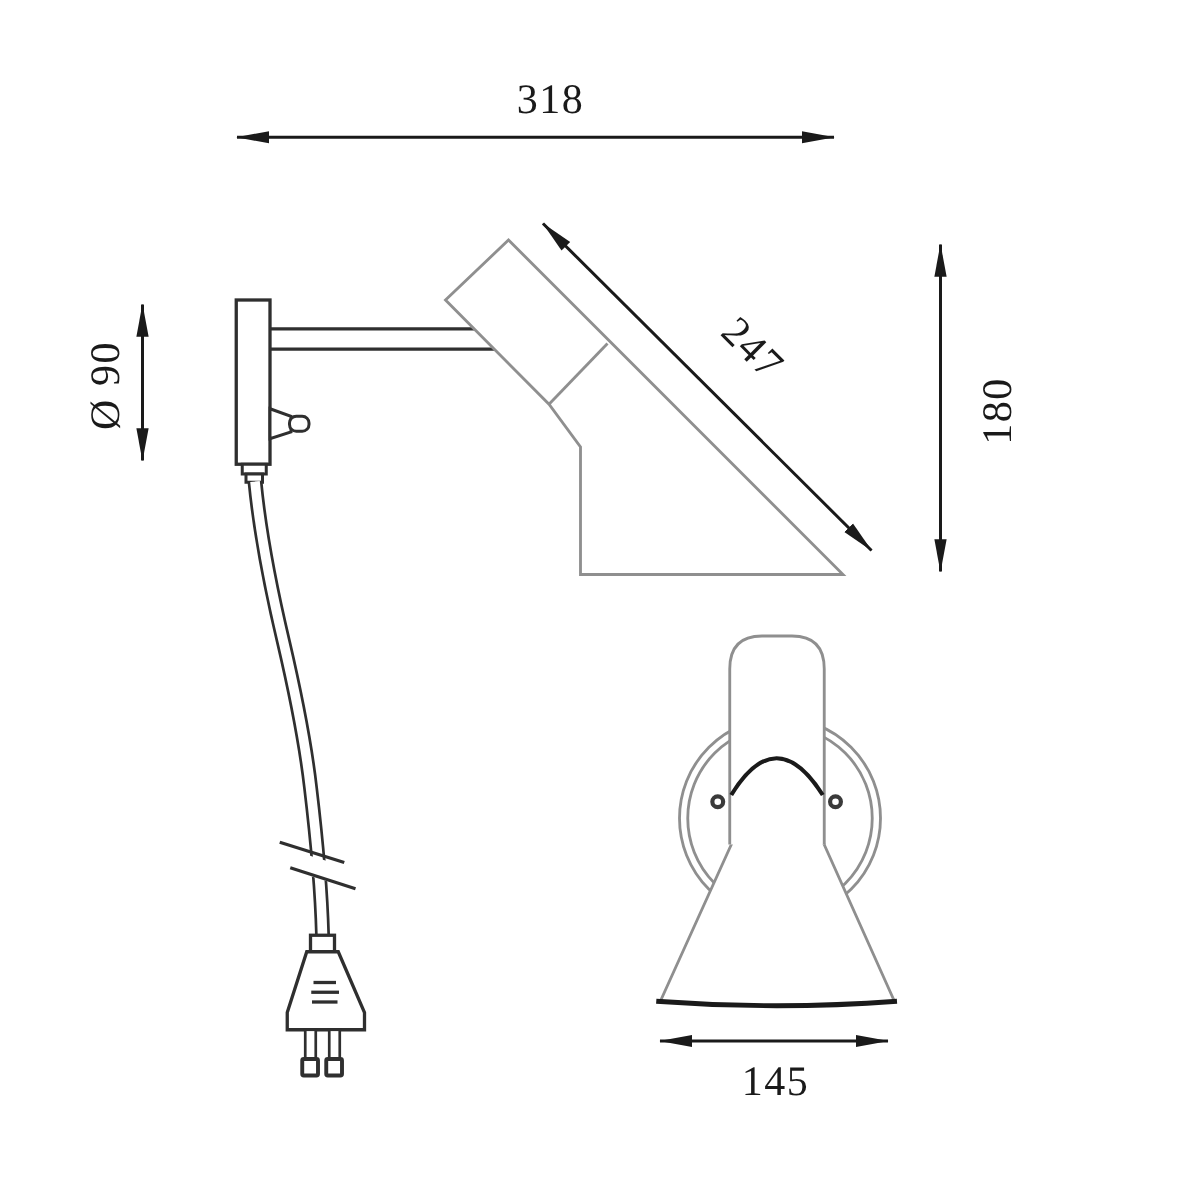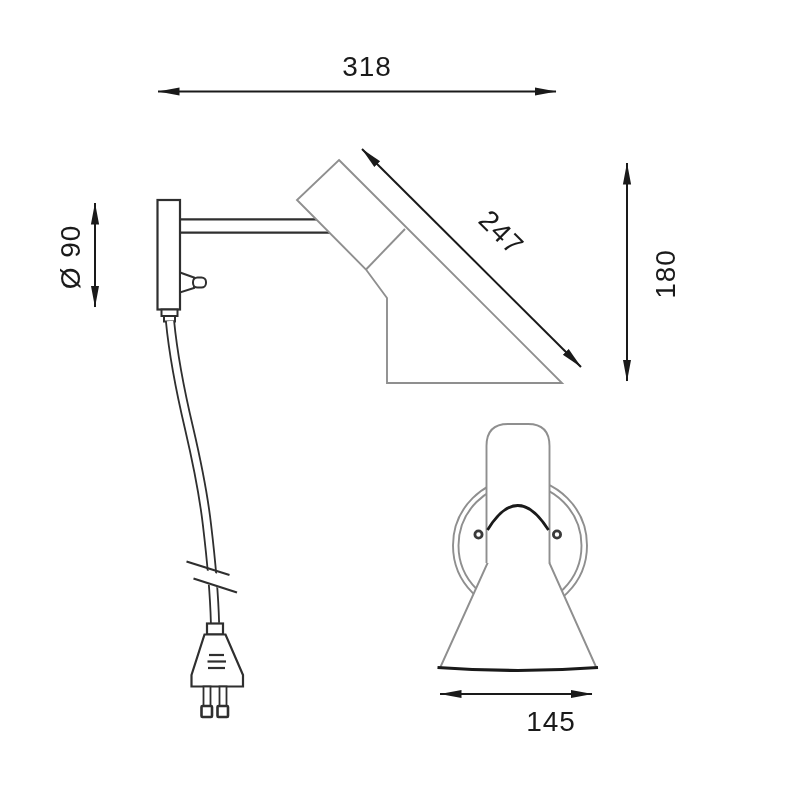--- a/index.html
+++ b/index.html
@@ -1,29 +1,29 @@
 <!DOCTYPE html>
 <html><head>
 <meta charset="utf-8">
 <style>
   html,body{margin:0;padding:0;background:#ffffff;}
   .stage{
     position:relative;width:800px;height:800px;background:#ffffff;overflow:hidden;
-    font-family:Liberation Sans, sans-serif;
+    font-family:Liberation Serif, serif;
   }
   .stage svg{position:absolute;left:0;top:0;}
   .dim-label{
     position:absolute;color:#1a1a1a;font-size:28px;line-height:1;
     letter-spacing:1px;white-space:nowrap;user-select:none;
   }
   .dl-318{left:367px;top:67px;transform:translate(-50%,-50%);}
   .dl-247{left:501px;top:233px;transform:translate(-50%,-50%) rotate(45deg);}
   .dl-180{left:666px;top:274px;transform:translate(-50%,-50%) rotate(-90deg);}
   .dl-90 {left:71px; top:257px;transform:translate(-50%,-50%) rotate(-90deg);}
-  .dl-145{left:517px;top:722px;transform:translate(-50%,-50%);margin-left:34px;}
+  .dl-145{left:517px;top:722px;transform:translate(-50%,-50%);}
 </style>
 </head>
 <body>
 
 <div class="stage">
 
   <svg width="800" height="800" viewBox="0 0 800 800">
     <defs>
       <marker id="ah" viewBox="0 0 22 10" refX="21.5" refY="5" markerWidth="22" markerHeight="10" markerUnits="userSpaceOnUse" orient="auto-start-reverse">
         <path d="M22,5 L0,0.9 L0,9.1 Z" fill="#1a1a1a"></path>

